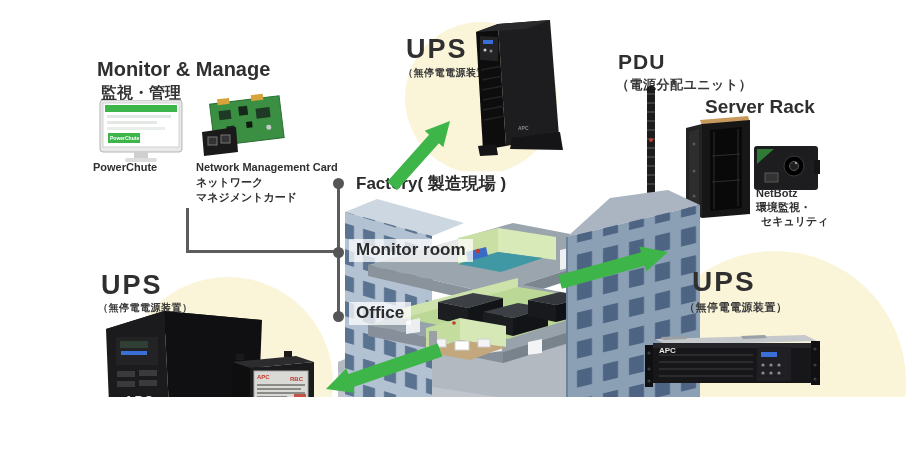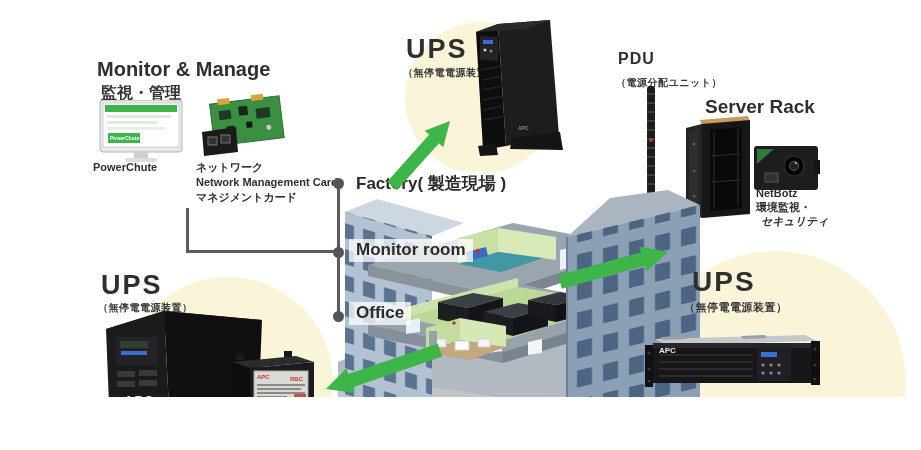--- a/index.html
+++ b/index.html
@@ -65,22 +65,22 @@
     </g>
     <polygon points="0,42 34,37 36,62 2,66" fill="#1a1a1a"></polygon>
     <rect x="6" y="47" width="9" height="8" fill="#333" stroke="#777"></rect>
     <rect x="19" y="45" width="9" height="8" fill="#333" stroke="#777"></rect>
   </svg>
 
   <div class="abs prod-label" style="left:93px;top:160px;">
     <div>PowerChute</div>
   </div>
   <div class="abs prod-label" style="left:196px;top:160px;">
+    <div>Network Management Card</div>
     <div>ネットワーク</div>
-    <div>Network Management Card</div>
     <div>マネジメントカード</div>
   </div>
 
   <div class="abs h-en h-ups" style="left:406px;top:34px;">UPS</div>
   <div class="abs h-sub" style="left:403px;top:66px;">（無停電電源装置）</div>
 
   <svg class="abs" style="left:460px;top:18px;" width="106" height="140" viewBox="0 0 106 140">
     <polygon points="38,6 90,2 99,118 46,128" fill="#1d1d1f"></polygon>
     <polygon points="16,14 38,6 46,128 23,132" fill="#0d0d0e"></polygon>
     <polygon points="16,14 38,6 90,2 66,11" fill="#2a2a2c"></polygon>
@@ -94,22 +94,22 @@
       <line x1="22" y1="72" x2="43" y2="68"></line>
         <line x1="23" y1="82" x2="44" y2="78"></line>
       <line x1="23" y1="92" x2="44" y2="88"></line>
         <line x1="24" y1="102" x2="45" y2="98"></line>
     </g>
     <polygon points="52,120 100,114 103,132 50,131" fill="#151517"></polygon>
     <polygon points="18,128 36,126 38,137 20,138" fill="#151517"></polygon>
     <text x="58" y="112" font-size="5" fill="#8a8a8a" font-weight="bold">APC</text>
   </svg>
 
-  <div class="abs h-en" style="left:618px;top:50px;font-size:16px;letter-spacing:1px;">PDU</div>
-  <div class="abs h-sub" style="left:616px;top:76px;font-size:10px;">（電源分配ユニット）</div>
+  <div class="abs h-en" style="left:618px;top:50px;font-size:21px;letter-spacing:1px;">PDU</div>
+  <div class="abs h-sub" style="left:616px;top:76px;font-size:13px;">（電源分配ユニット）</div>
   <div class="pdu-bar">
     <div class="pdu-led"></div>
   </div>
 
   <div class="abs h-en" style="left:705px;top:96px;font-size:19px;">Server Rack</div>
   <svg class="abs" style="left:686px;top:116px;" width="66" height="104" viewBox="0 0 66 104">
     <polygon points="14,4 62,0 64,6 16,10" fill="#c89a5e"></polygon>
     <polygon points="16,8 64,4 64,98 16,102" fill="#171717"></polygon>
     <polygon points="24,14 56,11 56,92 24,95" fill="#090909"></polygon>
     <g stroke="#2e2e2e" stroke-width="1">
@@ -129,21 +129,21 @@
     <polygon points="5,7 22,7 5,22" fill="#2f7a36"></polygon>
     <circle cx="42" cy="24" r="10" fill="#000" stroke="#3a3a3a"></circle>
     <circle cx="42" cy="24" r="4.5" fill="#1f1f1f" stroke="#5a5a5a"></circle>
     <circle cx="44" cy="21" r="1.2" fill="#9a9a9a"></circle>
     <rect x="13" y="31" width="13" height="9" fill="#323232" stroke="#585858"></rect>
     <rect x="62" y="18" width="6" height="14" fill="#141414"></rect>
   </svg>
   <div class="abs prod-label" style="left:756px;top:186px;line-height:14px;">
     <div>NetBotz</div>
     <div>環境監視・</div>
-    <div style="padding-left:5px;font-style:italic;">セキュリティ</div>
+    <div style="padding-left:5px;">セキュリティ</div>
   </div>
 
   <svg class="abs" style="left:338px;top:190px;" width="368" height="215" viewBox="0 0 368 215">
     <defs>
       <pattern id="winL" width="21" height="26" patternUnits="userSpaceOnUse" patternTransform="skewY(17)">
         <rect x="4" y="5" width="12" height="15" fill="#5a7390"></rect>
       </pattern>
       <pattern id="winR" width="26" height="29" patternUnits="userSpaceOnUse" patternTransform="skewY(-13.5)">
         <rect x="5" y="6" width="15" height="17" fill="#4d6583"></rect>
       </pattern>

